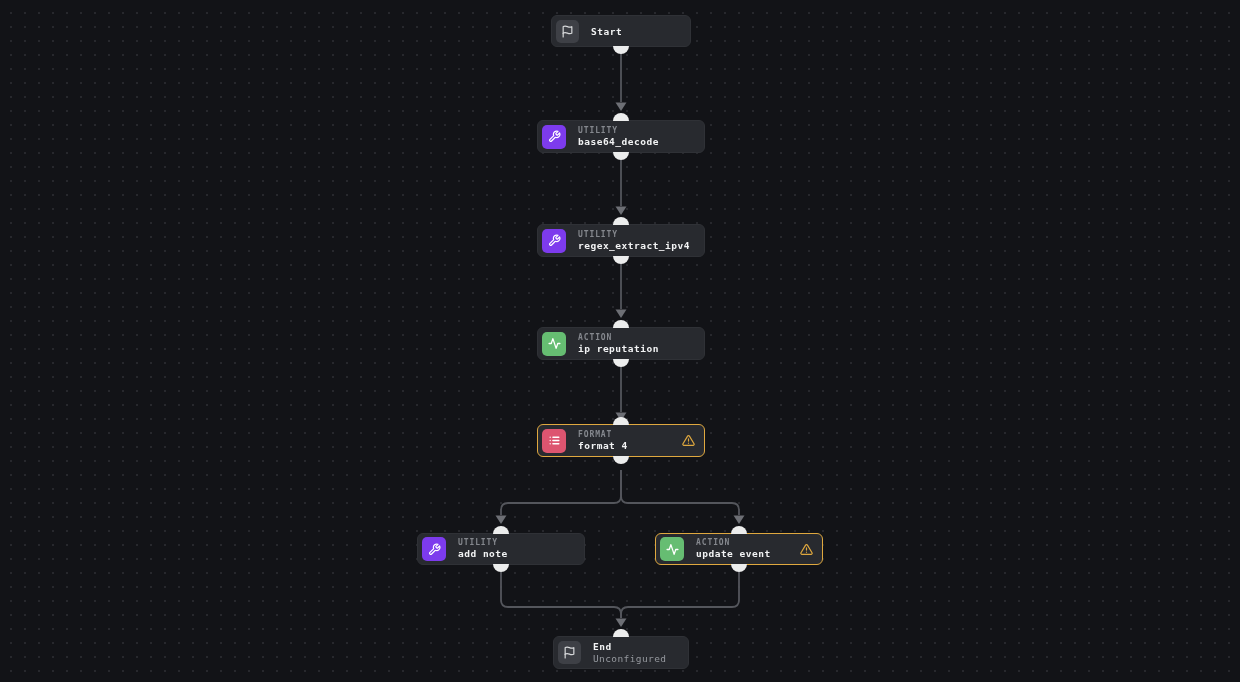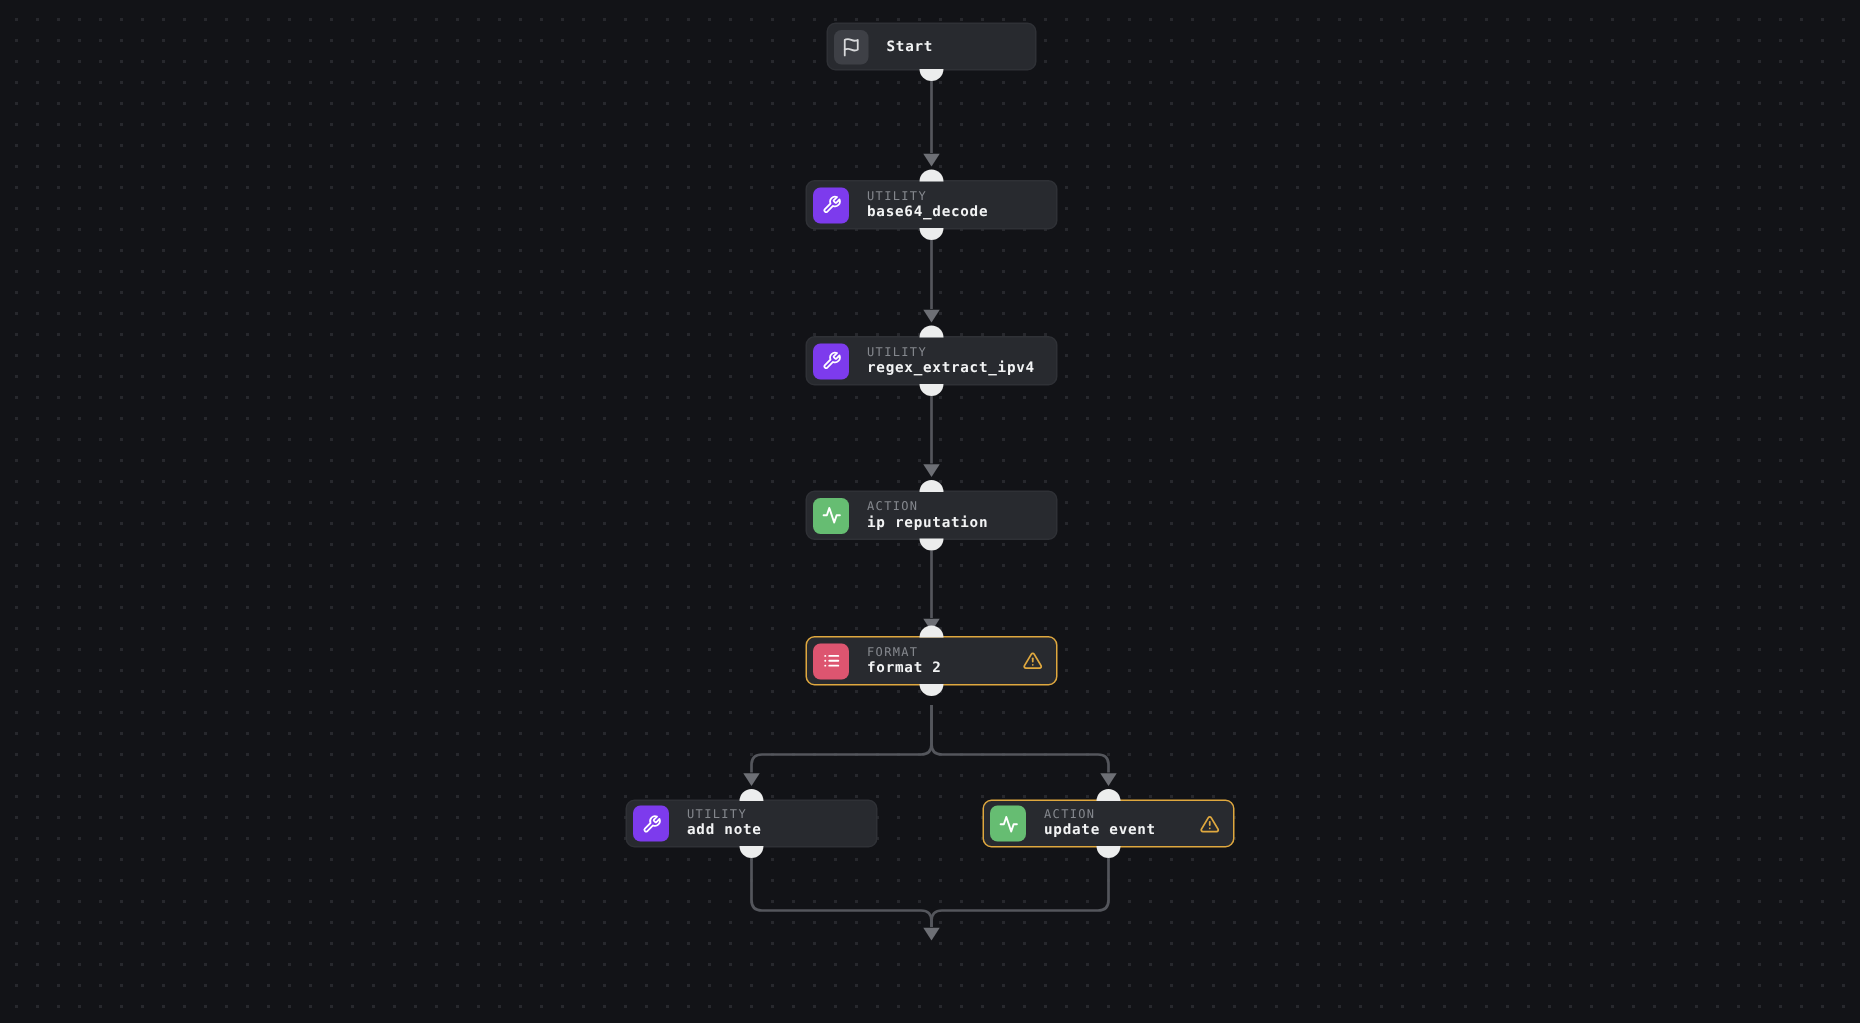--- a/index.html
+++ b/index.html
@@ -35,21 +35,21 @@
     width:24px; height:24px; border-radius:5px; color:#ffffff;
   }
   .icon.terminal { width:23px; height:23px; background:#3e4046; color:#d8d9db; }
   .icon.utility  { background:#7d3bed; }
   .icon.action   { background:#66bd72; }
   .icon.format   { background:#dd5570; }
   .icon svg { display:block; }
 
   .meta { margin-left:12px; display:flex; flex-direction:column; justify-content:center; }
   .type {
-    font-size:8px; font-weight:normal; color:#85888e;
+    font-size:8px; font-weight:bold; color:#85888e;
     letter-spacing:0.9px; line-height:10px; white-space:nowrap;
   }
   .nm {
     font-size:9.5px; font-weight:bold; color:#f2f3f4;
     letter-spacing:0.5px; line-height:12px; white-space:nowrap;
   }
   .status {
     font-size:9.5px; font-weight:normal; color:#95989e;
     letter-spacing:0.4px; line-height:12px; white-space:nowrap;
   }
@@ -150,21 +150,21 @@
           <line x1="9" y1="6" x2="20" y2="6"></line>
           <line x1="9" y1="12" x2="20" y2="12"></line>
           <line x1="9" y1="18" x2="20" y2="18"></line>
           <line x1="4" y1="6" x2="4.01" y2="6"></line>
           <line x1="4" y1="12" x2="4.01" y2="12"></line>
           <line x1="4" y1="18" x2="4.01" y2="18"></line>
         </svg>
     </div>
     <div class="meta">
       <div class="type">FORMAT</div>
-      <div class="nm">format 2</div>
+      <div class="nm">format 4</div>
     </div>
     <div class="warnbadge">
       <svg width="13" height="13" viewBox="0 0 24 24" fill="none" stroke="currentColor" stroke-width="2.2" stroke-linecap="round" stroke-linejoin="round">
           <path d="M10.29 3.86L1.82 18a2 2 0 0 0 1.71 3h16.94a2 2 0 0 0 1.71-3L13.71 3.86a2 2 0 0 0-3.42 0z"></path>
           <line x1="12" y1="9" x2="12" y2="13"></line>
           <line x1="12" y1="17" x2="12.01" y2="17"></line>
         </svg>
     </div>
     <div class="conn conn-bottom"></div>
   </div>
@@ -197,14 +197,27 @@
     <div class="warnbadge">
       <svg width="13" height="13" viewBox="0 0 24 24" fill="none" stroke="currentColor" stroke-width="2.2" stroke-linecap="round" stroke-linejoin="round">
           <path d="M10.29 3.86L1.82 18a2 2 0 0 0 1.71 3h16.94a2 2 0 0 0 1.71-3L13.71 3.86a2 2 0 0 0-3.42 0z"></path>
           <line x1="12" y1="9" x2="12" y2="13"></line>
           <line x1="12" y1="17" x2="12.01" y2="17"></line>
         </svg>
     </div>
     <div class="conn conn-bottom"></div>
   </div>
 
+  <div class="node" style="left:553px;top:636px;width:136px;height:33px">
+    <div class="conn conn-top"></div>
+    <div class="icon terminal">
+      <svg width="13" height="13" viewBox="0 0 24 24" fill="none" stroke="currentColor" stroke-width="2.2" stroke-linecap="round" stroke-linejoin="round">
+          <path d="M4 15s1-1 4-1 5 2 8 2 4-1 4-1V3s-1 1-4 1-5-2-8-2-4 1-4 1z"></path>
+          <line x1="4" y1="22" x2="4" y2="15"></line>
+        </svg>
+    </div>
+    <div class="meta">
+      <div class="nm">End</div>
+      <div class="status">Unconfigured</div>
+    </div>
+  </div>
 
 </div>
 
 </body></html>

